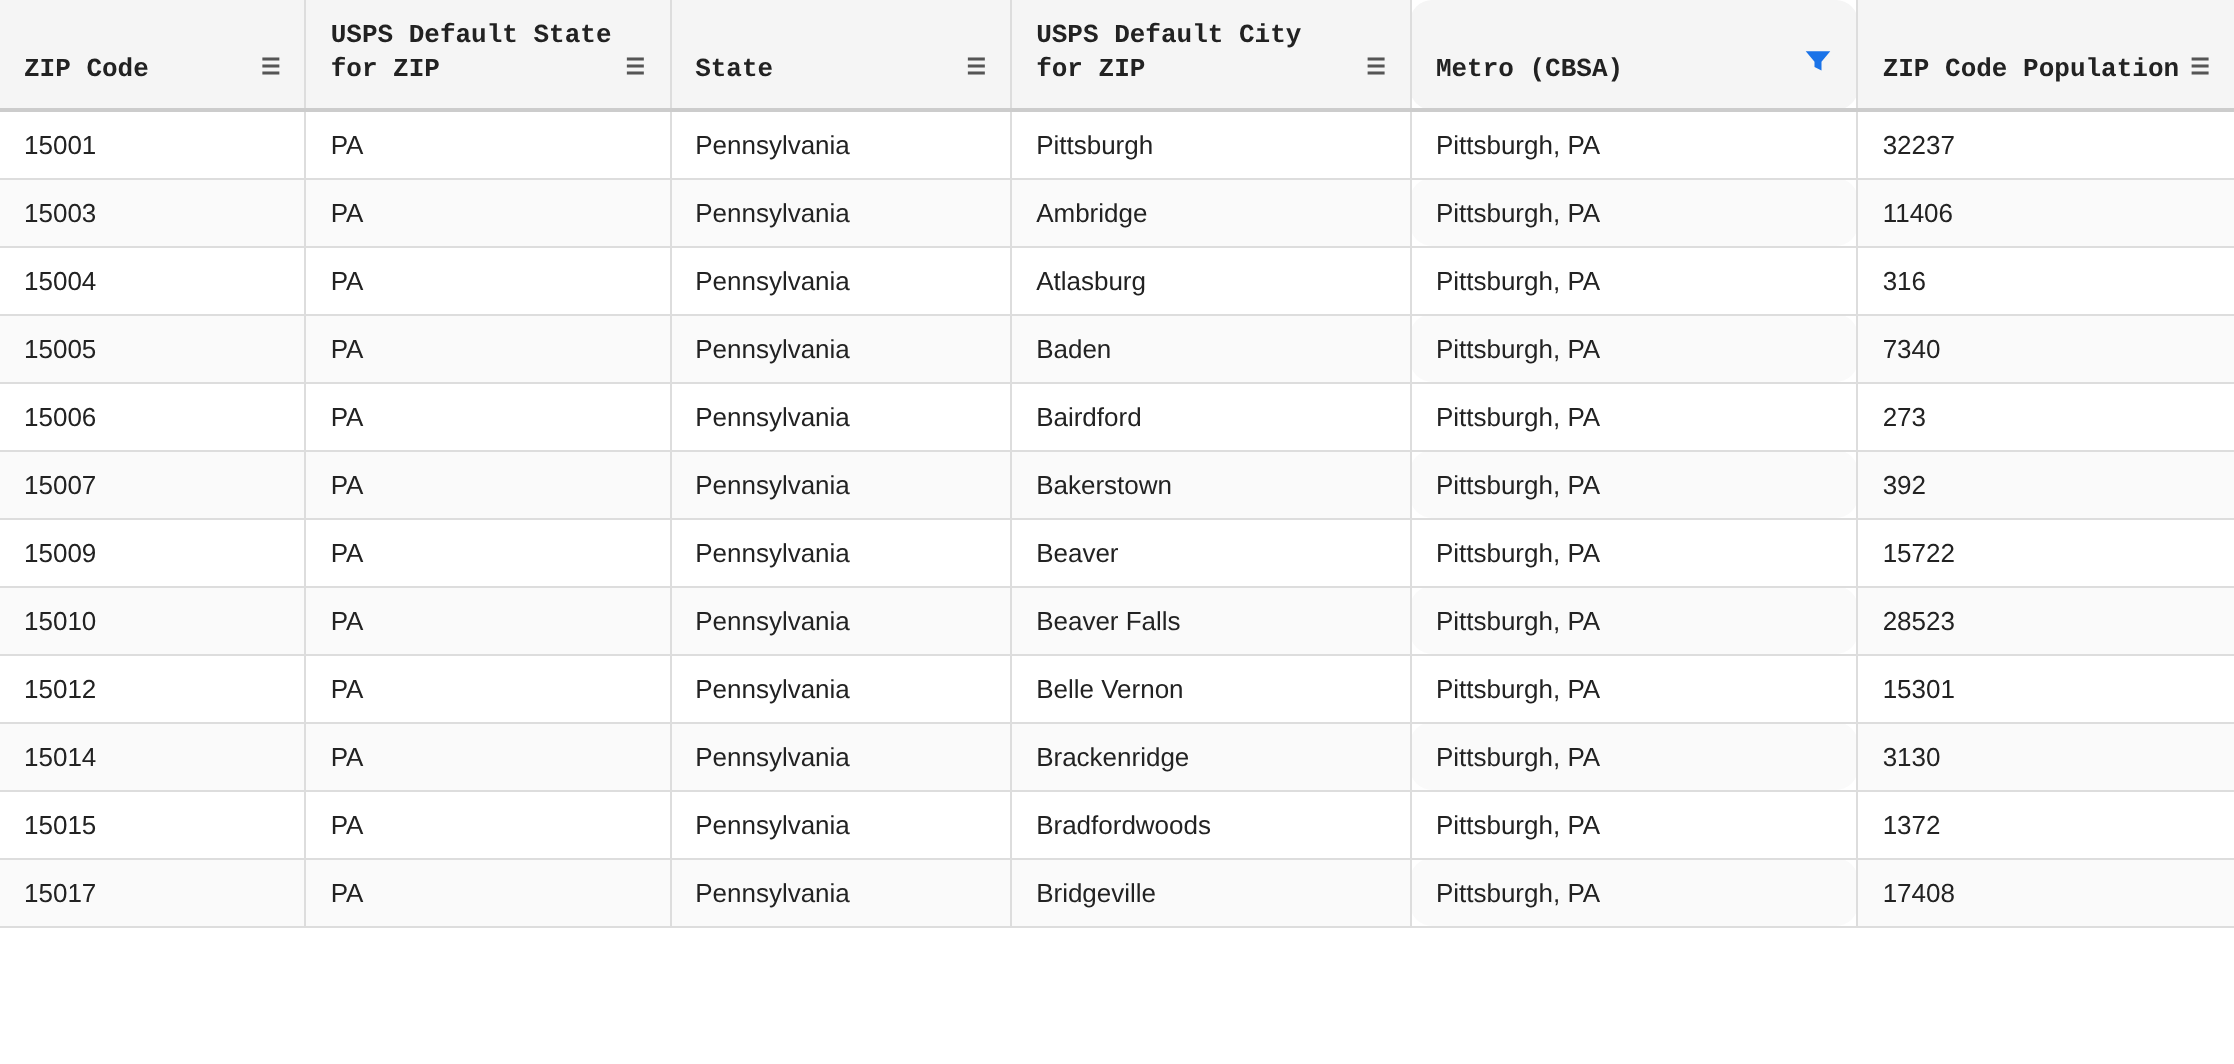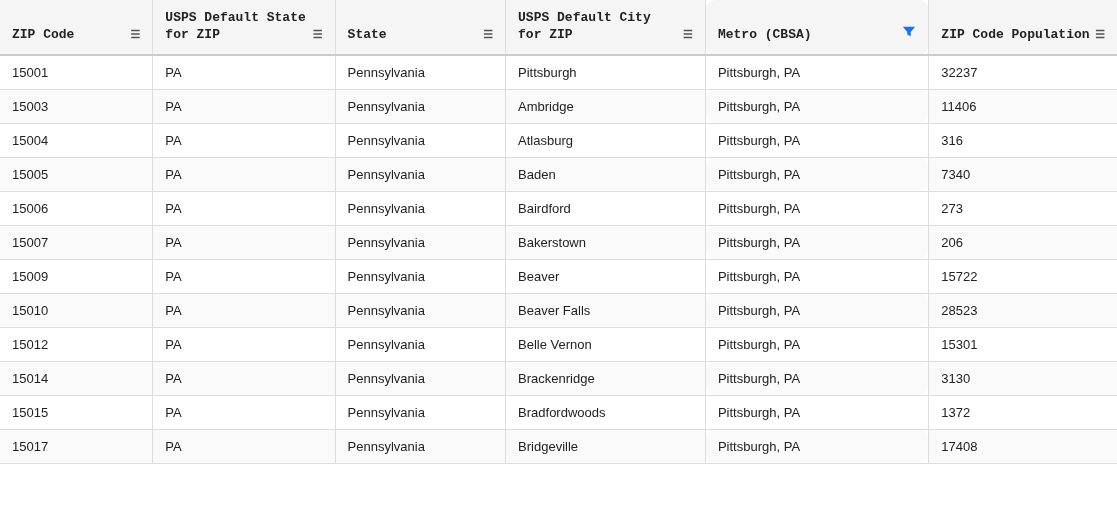--- a/index.html
+++ b/index.html
@@ -186,21 +186,21 @@
           <td class="col-usps-city">Bairdford</td>
           <td class="col-metro">Pittsburgh, PA</td>
           <td class="col-population">273</td>
         </tr>
         <tr>
           <td class="col-zip">15007</td>
           <td class="col-usps-state">PA</td>
           <td class="col-state">Pennsylvania</td>
           <td class="col-usps-city">Bakerstown</td>
           <td class="col-metro">Pittsburgh, PA</td>
-          <td class="col-population">206</td>
+          <td class="col-population">392</td>
         </tr>
         <tr>
           <td class="col-zip">15009</td>
           <td class="col-usps-state">PA</td>
           <td class="col-state">Pennsylvania</td>
           <td class="col-usps-city">Beaver</td>
           <td class="col-metro">Pittsburgh, PA</td>
           <td class="col-population">15722</td>
         </tr>
         <tr>

